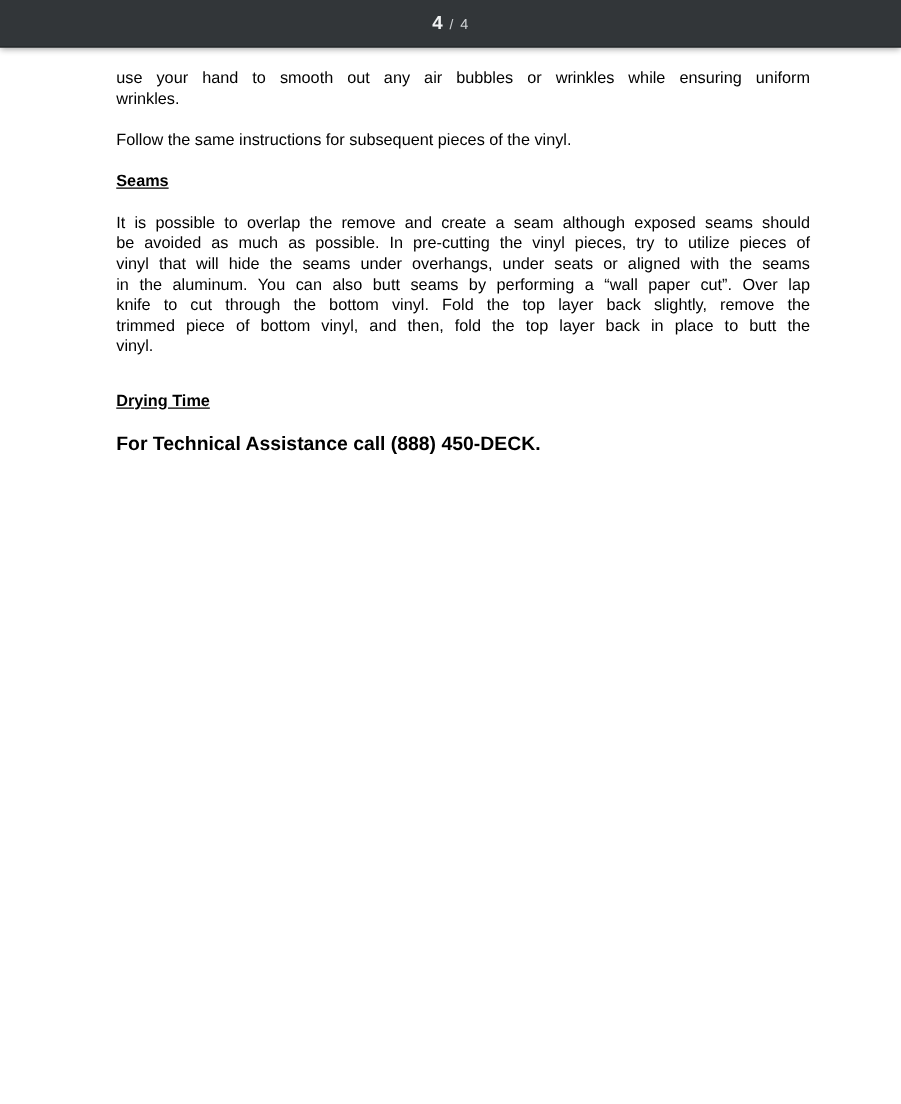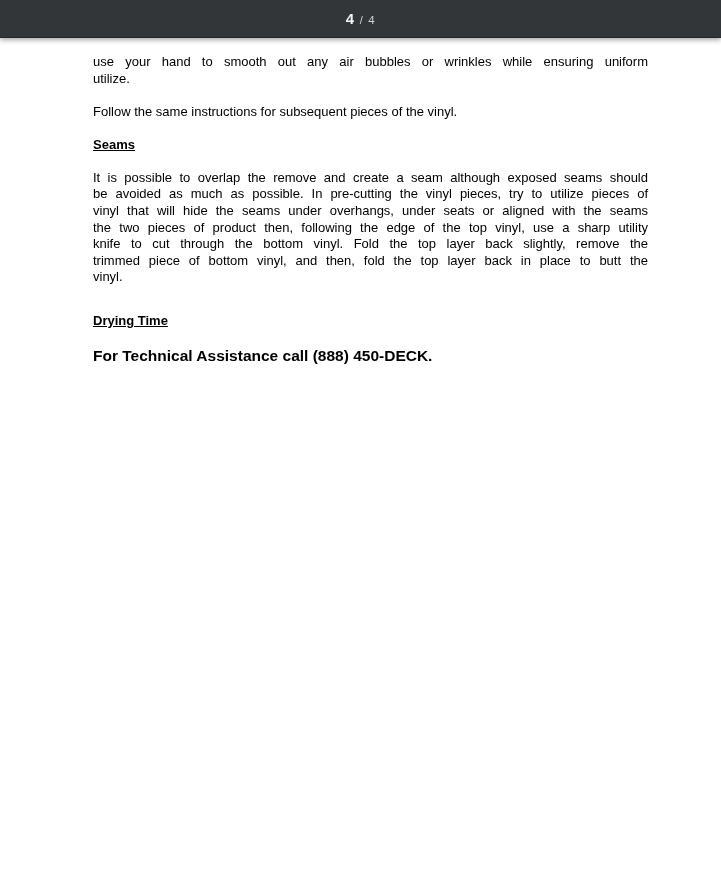--- a/index.html
+++ b/index.html
@@ -98,32 +98,32 @@
       <span class="page-current">4</span>
       <span class="page-sep">/</span>
       <span class="page-total">4</span>
     </div>
   </div>
 
   <div class="page">
 
     <div class="block para">
         <div class="jline">use your hand to smooth out any air bubbles or wrinkles while ensuring uniform</div>
-        <div class="jline last">utilize.</div>
+        <div class="jline last">wrinkles.</div>
       </div>
 
     <div class="block para single">Follow the same instructions for subsequent pieces of the vinyl.</div>
 
     <div class="block heading">Seams</div>
 
     <div class="block para">
         <div class="jline">It is possible to overlap the remove and create a seam although exposed seams should</div>
         <div class="jline">be avoided as much as possible. In pre-cutting the vinyl pieces, try to utilize pieces of</div>
         <div class="jline">vinyl that will hide the seams under overhangs, under seats or aligned with the seams</div>
-        <div class="jline">the two pieces of product then, following the edge of the top vinyl, use a sharp utility</div>
+        <div class="jline">in the aluminum. You can also butt seams by performing a “wall paper cut”. Over lap</div>
         <div class="jline">knife to cut through the bottom vinyl. Fold the top layer back slightly, remove the</div>
         <div class="jline">trimmed piece of bottom vinyl, and then, fold the top layer back in place to butt the</div>
         <div class="jline last">vinyl.</div>
       </div>
 
     <div class="block heading mt-extra">Drying Time</div>
 
 
     <div class="tech-line mt-extra">For Technical Assistance call (888) 450-DECK.</div>
 

